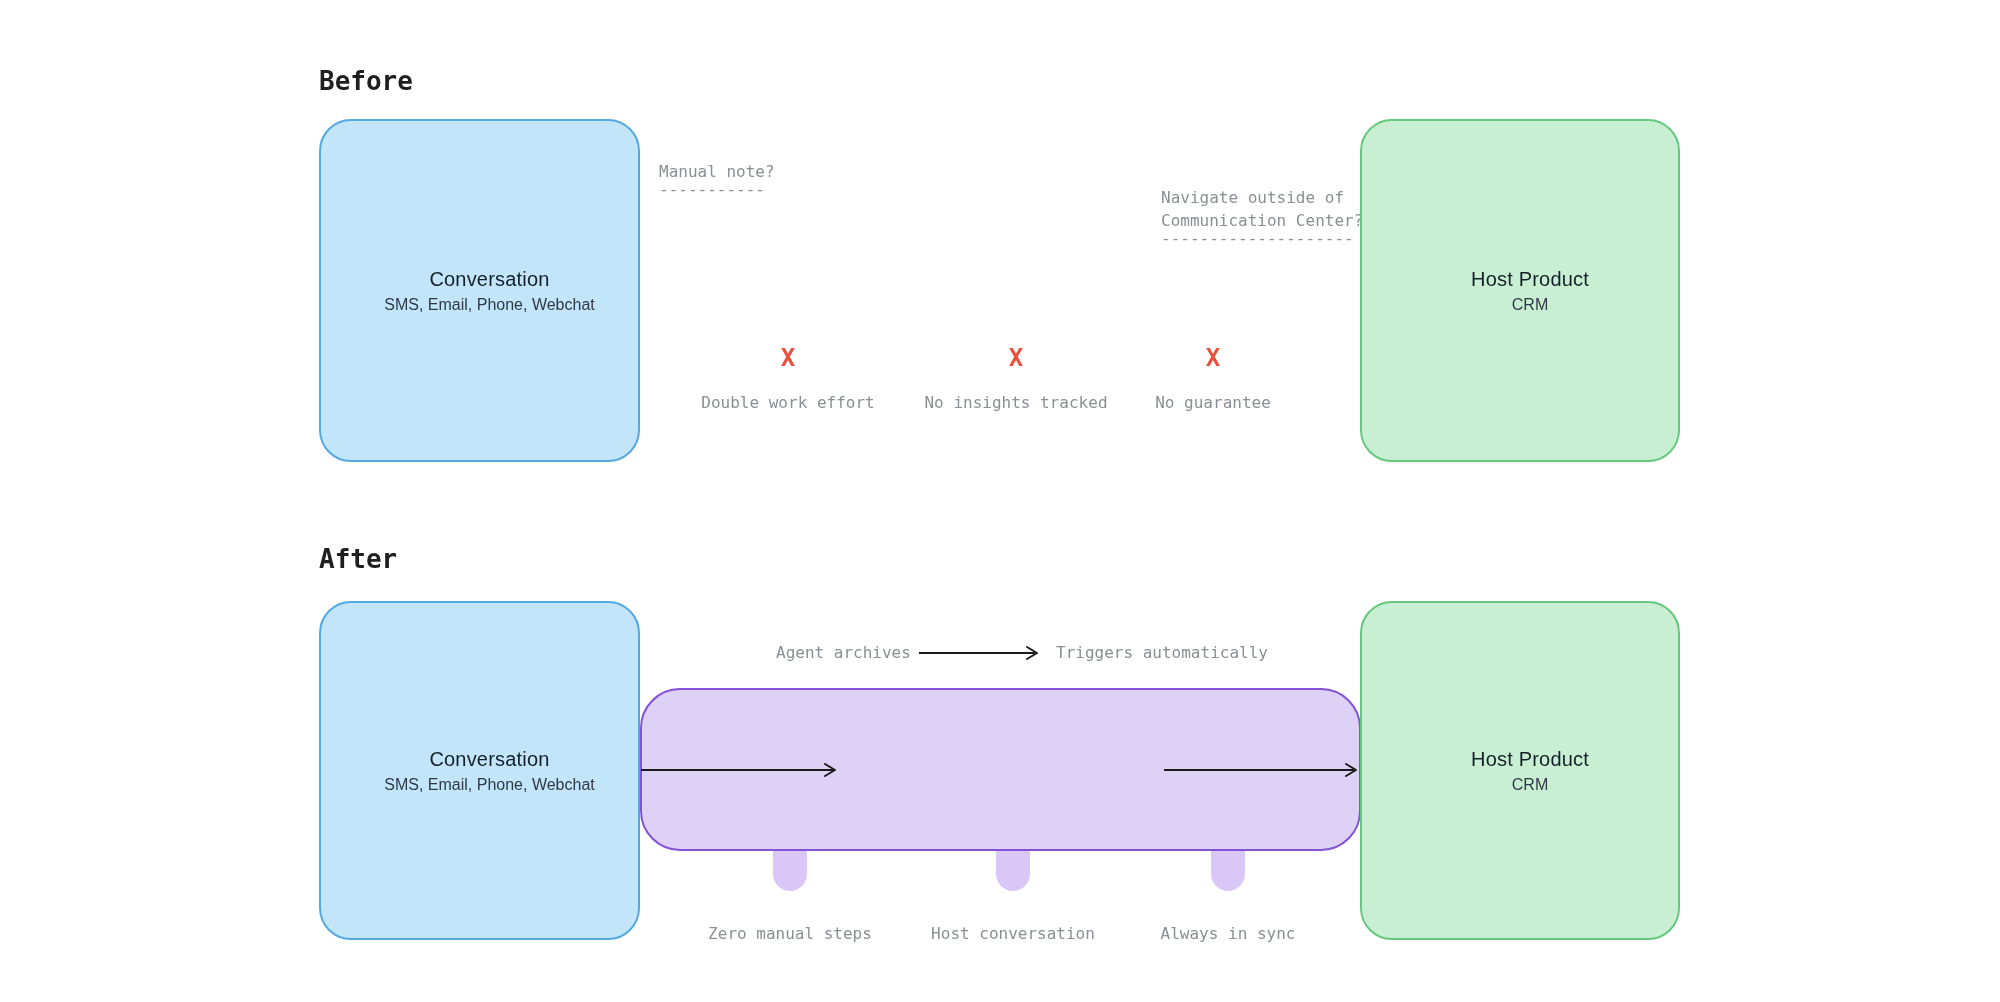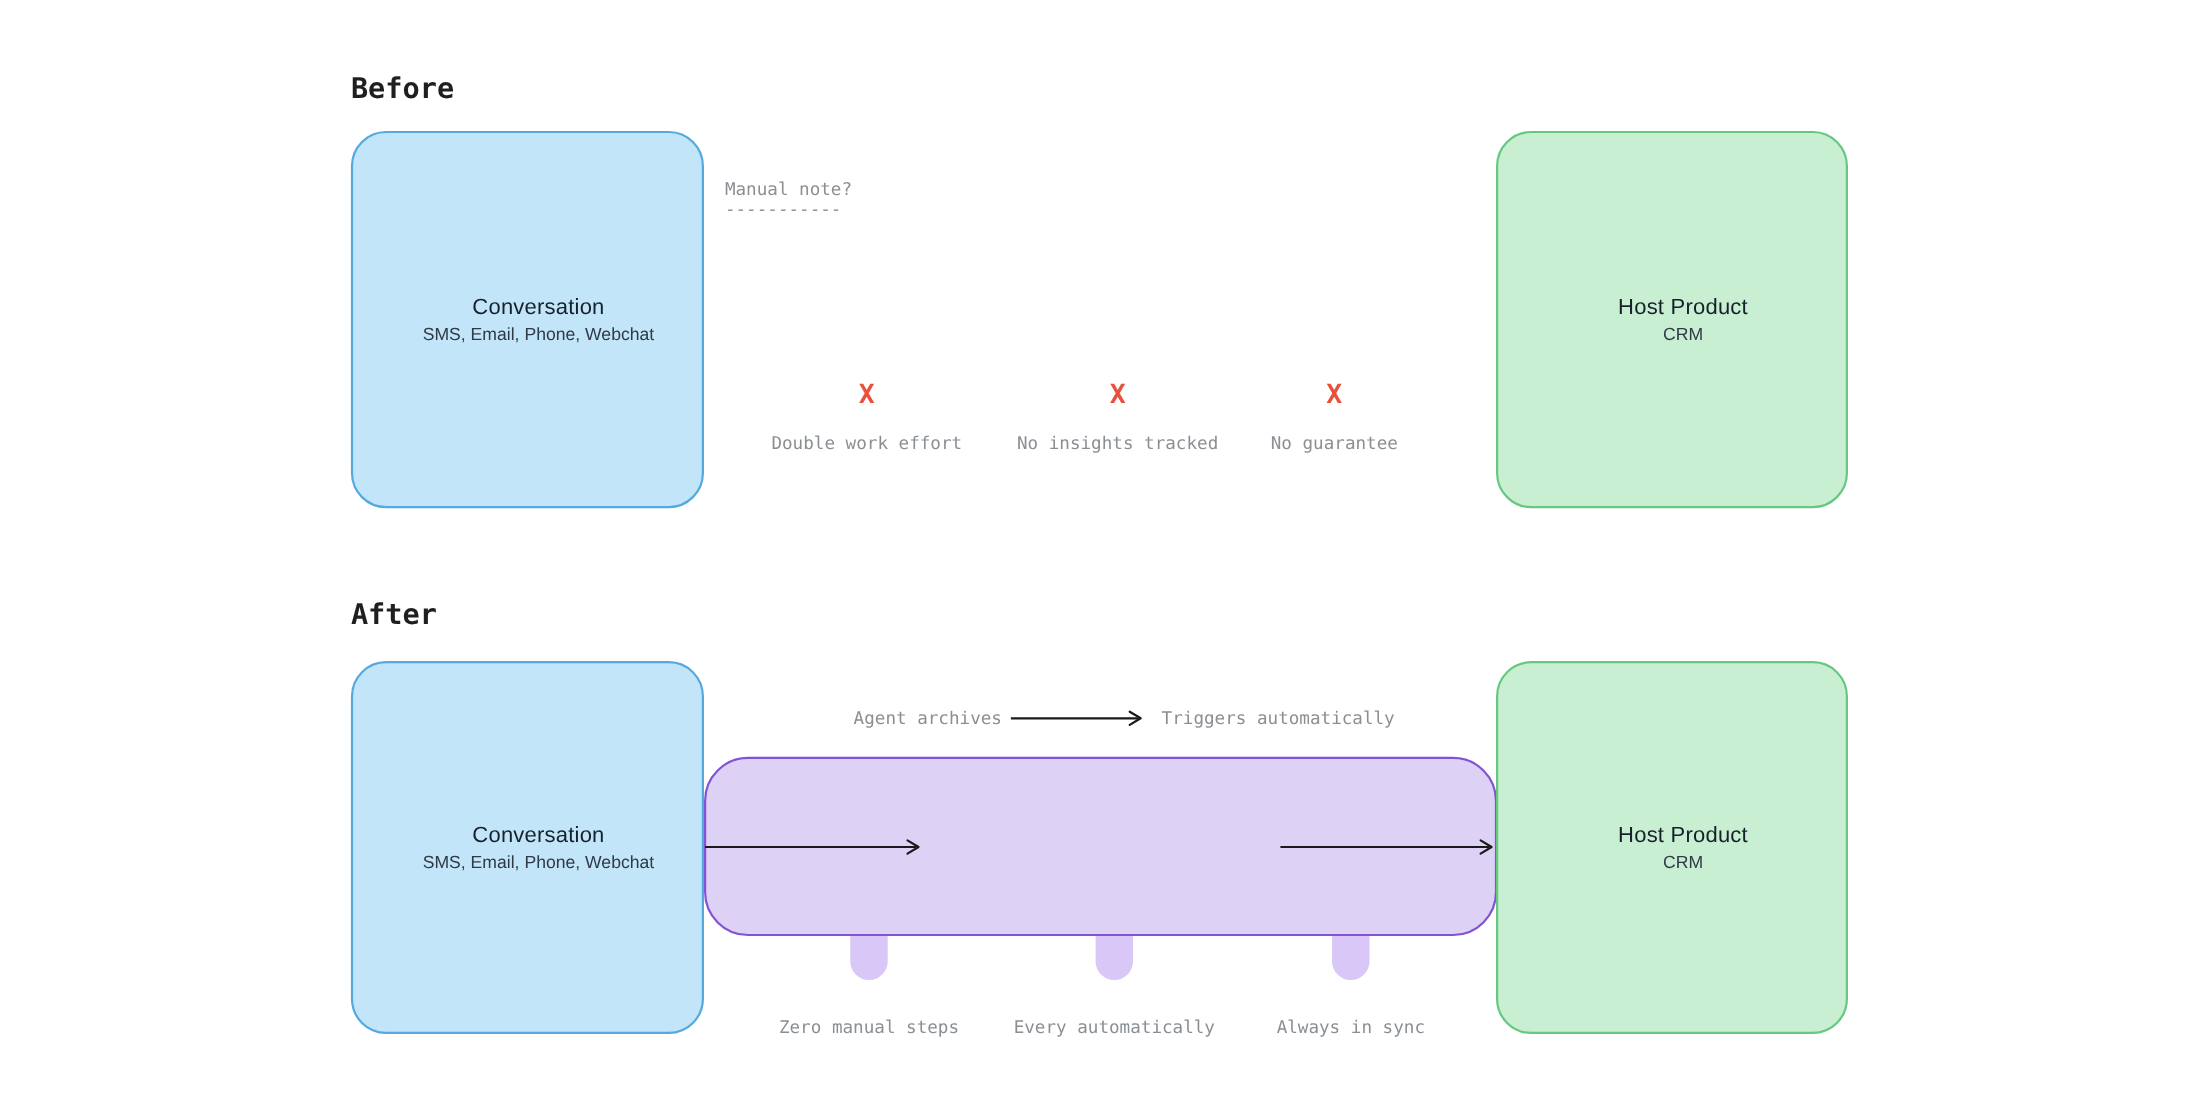--- a/index.html
+++ b/index.html
@@ -164,20 +164,25 @@
   </div>
   <div class="issue" style="left:1016px; top:344px;">
     <span class="x-mark">X</span>
     <span class="muted-label">No insights tracked</span>
   </div>
   <div class="issue" style="left:1213px; top:344px;">
     <span class="x-mark">X</span>
     <span class="muted-label">No guarantee</span>
   </div>
 
+  <div class="note" style="left:1161px; top:186px;">
+    <span style="display:block">Navigate outside of</span>
+    <span style="display:block">Communication Center?</span>
+    <span class="dash-row">--------------------</span>
+  </div>
 
   <div class="node node-green" style="left:1360px; top:119px; width:320px; height:343px;">
     <div class="node-title">Host Product</div>
     <div class="node-sub">CRM</div>
   </div>
 
   <div class="section-heading" style="left:319px; top:544px;">After</div>
 
   <div class="node node-blue" style="left:319px; top:601px; width:321px; height:339px;">
     <div class="node-title">Conversation</div>
@@ -204,21 +209,21 @@
   </svg>
   <svg class="arrow-svg" style="left:1164px; top:762px;" width="200" height="16">
     <line x1="0" y1="8" x2="190" y2="8" stroke="#1a1a1a" stroke-width="2"></line>
     <path d="M182 2 L192 8 L182 14" fill="none" stroke="#1a1a1a" stroke-width="2" stroke-linecap="round" stroke-linejoin="round"></path>
   </svg>
 
   <div class="benefit" style="left:790px;">
     <span class="muted-label">Zero manual steps</span>
   </div>
   <div class="benefit" style="left:1013px;">
-    <span class="muted-label">Every automatically</span>
+    <span class="muted-label">Host conversation</span>
   </div>
   <div class="benefit" style="left:1228px;">
     <span class="muted-label">Always in sync</span>
   </div>
 
   <div class="node node-green" style="left:1360px; top:601px; width:320px; height:339px;">
     <div class="node-title">Host Product</div>
     <div class="node-sub">CRM</div>
   </div>
 

